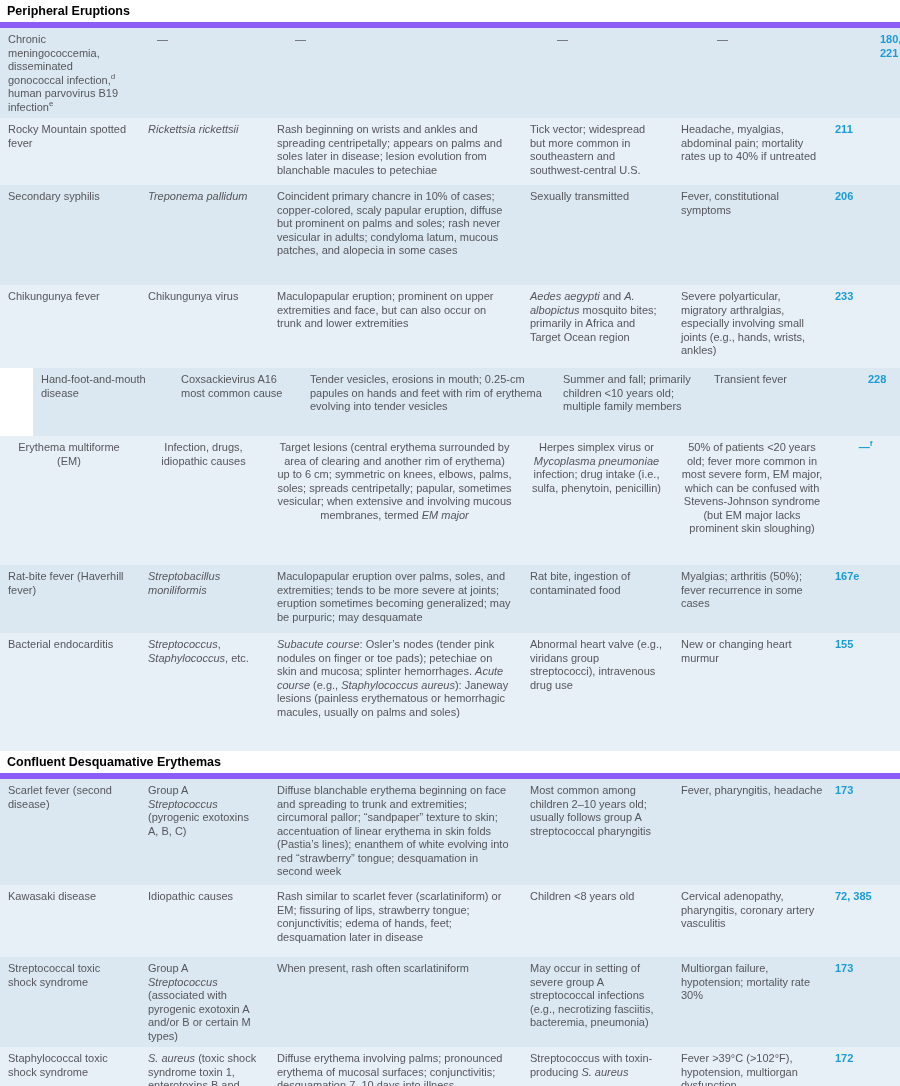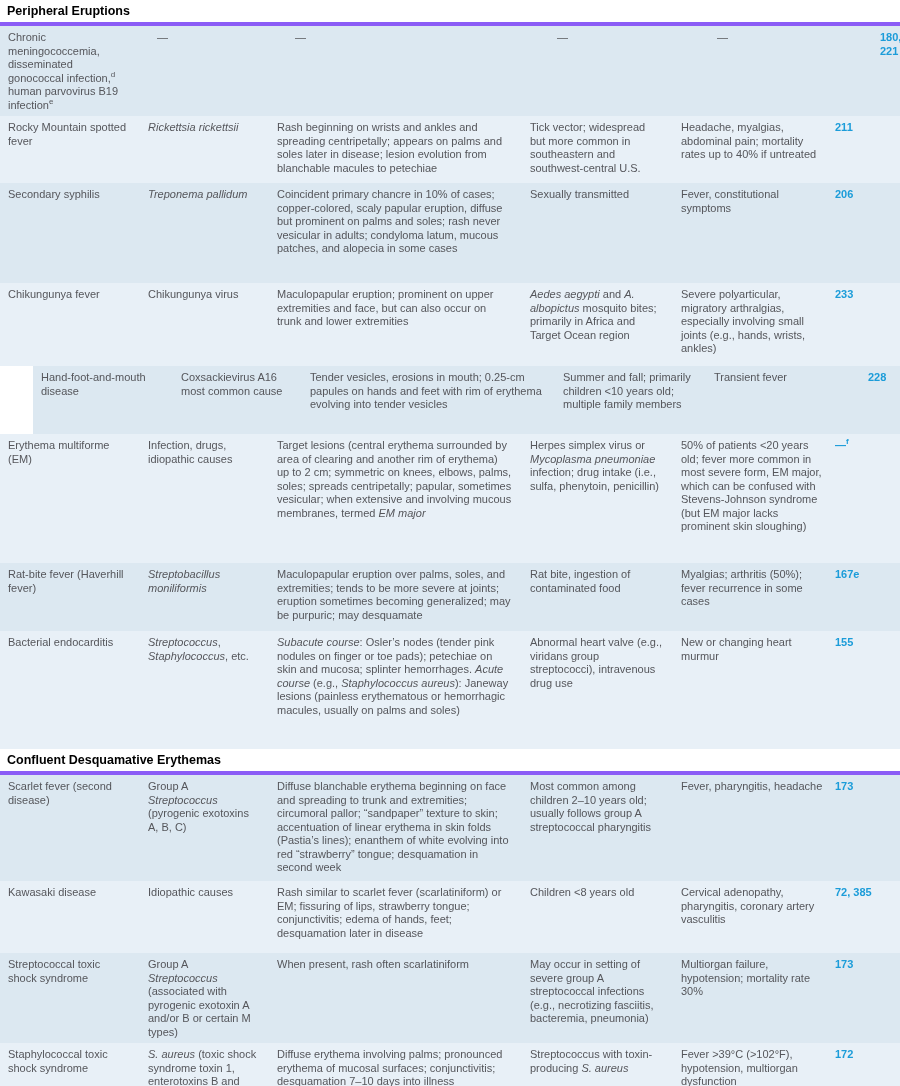--- a/index.html
+++ b/index.html
@@ -4,21 +4,21 @@
 <style>
   html,body{margin:0;padding:0;}
   body{
     width:900px;height:1086px;overflow:hidden;background:#ffffff;
     font-family:"Liberation Sans","DejaVu Sans",sans-serif;
     font-size:11px;line-height:13.5px;color:#55565b;
   }
   #table-root{width:900px;}
   .section-header{
     background:#ffffff;color:#000000;font-weight:bold;font-size:12.5px;line-height:15px;
-    padding:4px 0 3px 7px;border-bottom:4px solid #8b5cf6;
+    padding:4px 0 3px 7px;border-bottom:6px solid #8b5cf6;
   }
   .row{
     display:grid;
     grid-template-columns:140px 129px 253px 151px 160px 67px;
     background:#dce8f1;
   }
   .row.alt{background:#e8f0f7;}
   .cell{padding:5px 10px 4px 8px;}
   .cell-chapter{
     color:#1b9cd9;font-weight:bold;padding-left:2px;padding-right:4px;
@@ -64,24 +64,24 @@
       <div class="cell cell-chapter">233</div>
     </div>
     <div class="row" style="min-height: 68px; margin-left: 33px;">
       <div class="cell cell-disease">Hand-foot-and-mouth disease</div>
       <div class="cell cell-etiology">Coxsackievirus A16 most common cause</div>
       <div class="cell cell-description">Tender vesicles, erosions in mouth; 0.25-cm papules on hands and feet with rim of erythema evolving into tender vesicles</div>
       <div class="cell cell-epidemiology">Summer and fall; primarily children &lt;10 years old; multiple family members</div>
       <div class="cell cell-findings">Transient fever</div>
       <div class="cell cell-chapter">228</div>
     </div>
-    <div class="row alt" style="min-height: 129px;">
+    <div class="row alt" style="min-height: 129px; text-align: center;">
       <div class="cell cell-disease">Erythema multiforme (EM)</div>
       <div class="cell cell-etiology">Infection, drugs, idiopathic causes</div>
-      <div class="cell cell-description"><span>Target lesions (central erythema surrounded by area of clearing and another rim of erythema) up to 2 cm; symmetric on knees, elbows, palms, soles; spreads centripetally; papular, sometimes vesicular; when extensive and involving mucous membranes, termed </span><span class="seg-i">EM major</span></div>
+      <div class="cell cell-description"><span>Target lesions (central erythema surrounded by area of clearing and another rim of erythema) up to 6 cm; symmetric on knees, elbows, palms, soles; spreads centripetally; papular, sometimes vesicular; when extensive and involving mucous membranes, termed </span><span class="seg-i">EM major</span></div>
       <div class="cell cell-epidemiology"><span>Herpes simplex virus or </span><span class="seg-i">Mycoplasma pneumoniae</span><span> infection; drug intake (i.e., sulfa, phenytoin, penicillin)</span></div>
       <div class="cell cell-findings">50% of patients &lt;20 years old; fever more common in most severe form, EM major, which can be confused with Stevens-Johnson syndrome (but EM major lacks prominent skin sloughing)</div>
       <div class="cell cell-chapter"><span>—</span><sup>f</sup></div>
     </div>
     <div class="row" style="min-height: 68px;">
       <div class="cell cell-disease">Rat-bite fever (Haverhill fever)</div>
       <div class="cell cell-etiology"><span class="seg-i">Streptobacillus moniliformis</span></div>
       <div class="cell cell-description">Maculopapular eruption over palms, soles, and extremities; tends to be more severe at joints; eruption sometimes becoming generalized; may be purpuric; may desquamate</div>
       <div class="cell cell-epidemiology">Rat bite, ingestion of contaminated food</div>
       <div class="cell cell-findings">Myalgias; arthritis (50%); fever recurrence in some cases</div>

